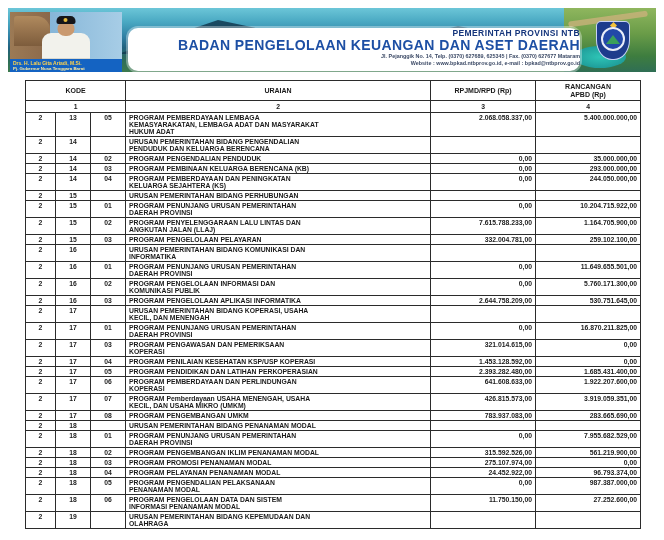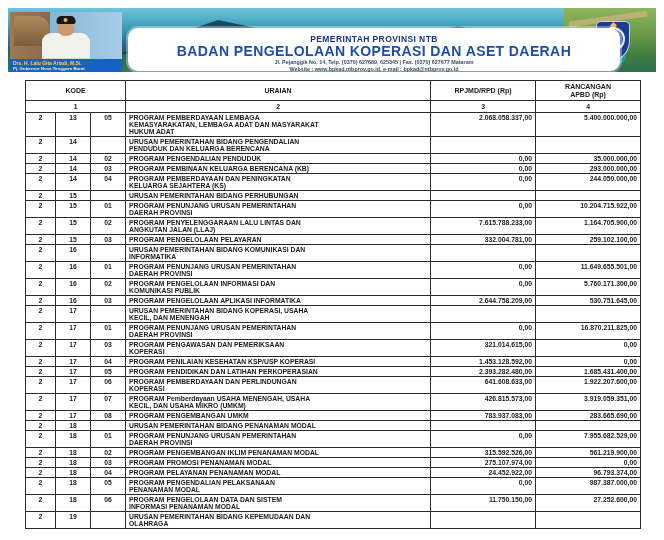--- a/index.html
+++ b/index.html
@@ -84,22 +84,22 @@
     background:#e7b93c; border-radius:50%;
   }
   .gov-caption {
     position:absolute; left:0; bottom:0; width:100%; z-index:5;
     background:#1463c2; padding:1px 2px 2px 3px; text-align:left;
   }
   .gov-caption .l1 { font-size:5px; font-weight:bold; color:#ffd34d; line-height:6px; }
   .gov-caption .l2 { font-size:4.4px; font-weight:bold; color:#ffeca0; line-height:5px; }
 
   .head-box {
-    position:absolute; left:120px; top:20px; width:492px; height:43px; z-index:3;
-    background:#ffffff; border-radius:10px; text-align:center; padding-top:6px;
+    position:absolute; left:120px; top:20px; width:452px; height:43px; z-index:3;
+    background:#ffffff; border-radius:10px; text-align:right; padding-top:0;
     box-shadow:0 0 0 2px rgba(255,255,255,.35);
   }
   .head-box .t1 { font-size:8.5px; font-weight:bold; color:#16367c; letter-spacing:.4px; line-height:10px; }
   .head-box .t2 { font-size:14px; font-weight:bold; color:#1d4fa4; letter-spacing:.4px; line-height:15px; white-space:nowrap; }
   .head-box .t3 { font-size:5.4px; font-weight:bold; color:#3c4a66; line-height:7px; }
   .head-box .t4 { font-size:5.4px; font-weight:bold; color:#3c4a66; line-height:7px; }
 
   
   table.budget {
     position:absolute; left:25px; top:80px; width:615px;
@@ -152,21 +152,21 @@
       <div class="head"></div>
       <div class="hat"></div>
       <div class="gov-caption">
         <div class="l1">Drs. H. Lalu Gita Ariadi, M.Si.</div>
         <div class="l2">Pj. Gubernur Nusa Tenggara Barat</div>
       </div>
     </div>
 
     <div class="head-box">
       <div class="t1">PEMERINTAH PROVINSI NTB</div>
-      <div class="t2">BADAN PENGELOLAAN KOPERASI DAN ASET DAERAH</div>
+      <div class="t2">BADAN PENGELOLAAN KEUANGAN DAN ASET DAERAH</div>
       <div class="t3">Jl. Pejanggik No. 14, Telp. (0370) 627689, 625345 | Fax. (0370) 627677 Mataram</div>
       <div class="t4">Website : www.bpkad.ntbprov.go.id, e-mail : bpkad@ntbprov.go.id</div>
     </div>
   </div>
 
   <table class="budget">
     <colgroup>
       <col style="width:30px">
         <col style="width:35px">
         <col style="width:35px">

